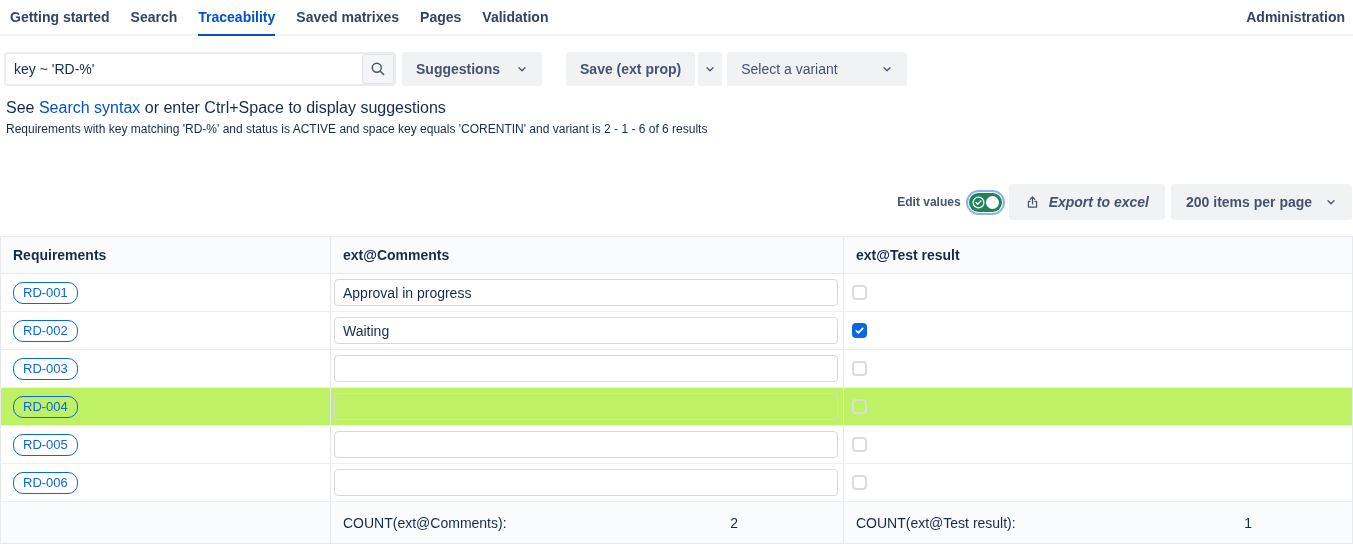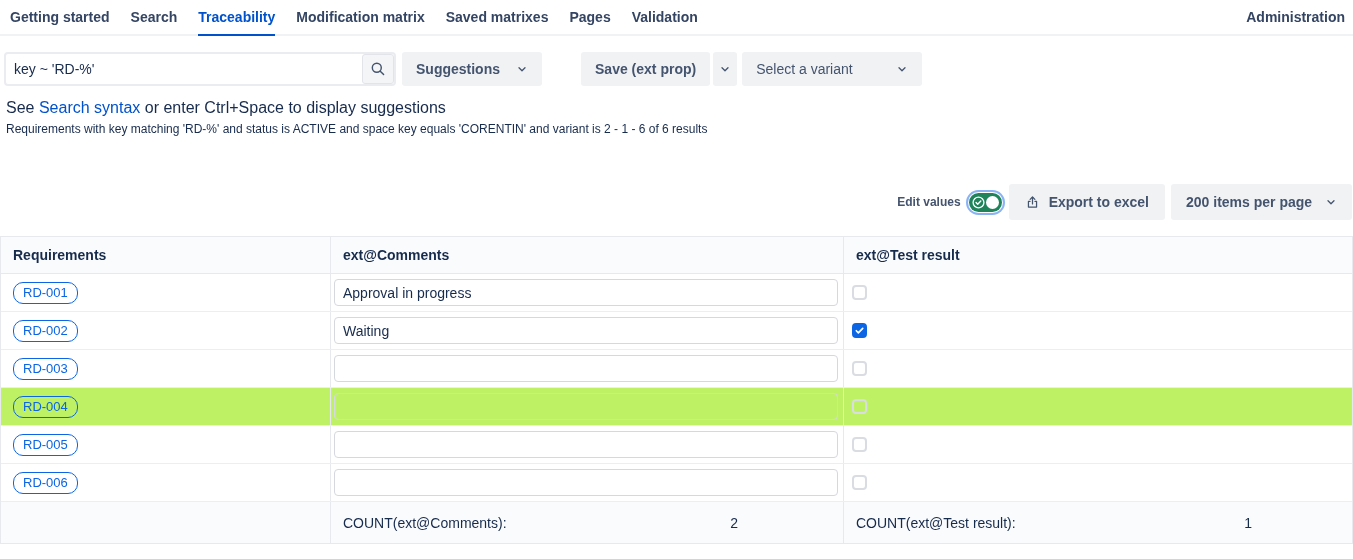--- a/index.html
+++ b/index.html
@@ -12,38 +12,38 @@
   .nav-item.nav-right{margin-left:auto;margin-right:0;}
 
   
   .search-row{display:flex;align-items:stretch;height:34px;margin:16px 0 0 4px;}
   .search-box{position:relative;width:392px;flex:none;}
   .search-input{width:100%;height:34px;box-sizing:border-box;border:2px solid #ebecf0;border-radius:4px;padding:0 42px 0 8px;font:14px "Liberation Sans",sans-serif;color:#172B4D;outline:none;background:#fff;}
   .search-btn{position:absolute;right:2px;top:2px;width:32px;height:30px;background:#f4f5f7;border:1px solid #e2e4e9;border-radius:3px;display:flex;align-items:center;justify-content:center;color:#44546F;cursor:pointer;padding:0;box-sizing:border-box;}
   .btn{height:34px;background:#f1f2f4;border:none;border-radius:3px;color:#44546F;font-family:"Liberation Sans",sans-serif;font-size:14px;font-weight:700;display:inline-flex;align-items:center;gap:16px;padding:0 14px;cursor:pointer;white-space:nowrap;}
   .btn .chev{display:flex;color:#44546F;}
   .btn-suggestions{margin-left:6px;}
-  .btn-save{margin-left:39px;}
+  .btn-save{margin-left:24px;}
   .btn-save-chevron{margin-left:3px;padding:0 6px;}
   .btn-variant{margin-left:5px;width:180px;justify-content:space-between;box-sizing:border-box;font-weight:500;}
 
   
   .help-line{margin:13px 0 0 6px;font-size:16px;color:#172B4D;}
   .help-line a{color:#0052CC;text-decoration:none;cursor:pointer;}
   .result-line{margin:5px 0 0 6px;font-size:12px;color:#172B4D;}
 
   
   .toolbar{display:flex;align-items:center;justify-content:flex-end;height:36px;margin:48px 1px 0 0;}
   .edit-values{display:flex;align-items:center;gap:8px;margin-right:7px;}
   .edit-label{font-size:12px;font-weight:700;color:#44546F;}
   .toggle{position:relative;width:33px;height:19px;border-radius:10px;background:#1f845a;box-shadow:0 0 0 1px #fff,0 0 0 3px #8ab3f5;cursor:pointer;flex:none;}
   .toggle .knob{position:absolute;right:3px;top:3px;width:13px;height:13px;border-radius:50%;background:#fff;}
   .toggle .check-glyph{position:absolute;left:3px;top:3px;width:13px;height:13px;color:#fff;display:flex;}
   .btn2{height:36px;background:#f1f2f4;border:none;border-radius:3px;color:#44546F;font-family:"Liberation Sans",sans-serif;font-size:14px;font-weight:700;display:inline-flex;align-items:center;cursor:pointer;white-space:nowrap;box-sizing:border-box;}
-  .btn-export{gap:9px;padding:8px 16px;margin-right:6px;}
+  .btn-export{gap:9px;padding:8px 16px;margin-right:6px;font-style:italic;}
   .btn-pagesize{width:181px;justify-content:space-between;padding:0 15px;}
 
   
   .table{margin-top:16px;border:1px solid #e7e9ee;box-sizing:border-box;font-size:14px;}
   .trow,.thead,.tfoot{display:flex;align-items:stretch;}
   .cell{box-sizing:border-box;display:flex;align-items:center;}
   .c1{width:330px;flex:none;border-right:1px solid #e7e9ee;padding-left:12px;}
   .c2{width:513px;flex:none;border-right:1px solid #e7e9ee;padding:0 5px 0 3px;}
   .c3{flex:1;padding-left:8px;}
   .thead{background:#fafbfc;height:36px;border-bottom:1px solid #e7e9ee;font-weight:700;}
@@ -63,21 +63,20 @@
 </head>
 <body>
 
 <div class="page">
 
   <nav class="topnav">
     <span style="display:flex;">
         <a class="nav-item"><span class="nav-label">Getting started</span></a>
         <a class="nav-item"><span class="nav-label">Search</span></a>
         <a class="nav-item active"><span class="nav-label">Traceability</span></a>
-        <a class="nav-item"><span class="nav-label">Modification matrix</span></a>
         <a class="nav-item"><span class="nav-label">Saved matrixes</span></a>
         <a class="nav-item"><span class="nav-label">Pages</span></a>
         <a class="nav-item"><span class="nav-label">Validation</span></a>
       </span>
     <a class="nav-item nav-right">Administration</a>
   </nav>
 
   <div class="search-row">
     <span class="search-box">
       <input class="search-input" type="text" value="key ~ 'RD-%'" style="">

